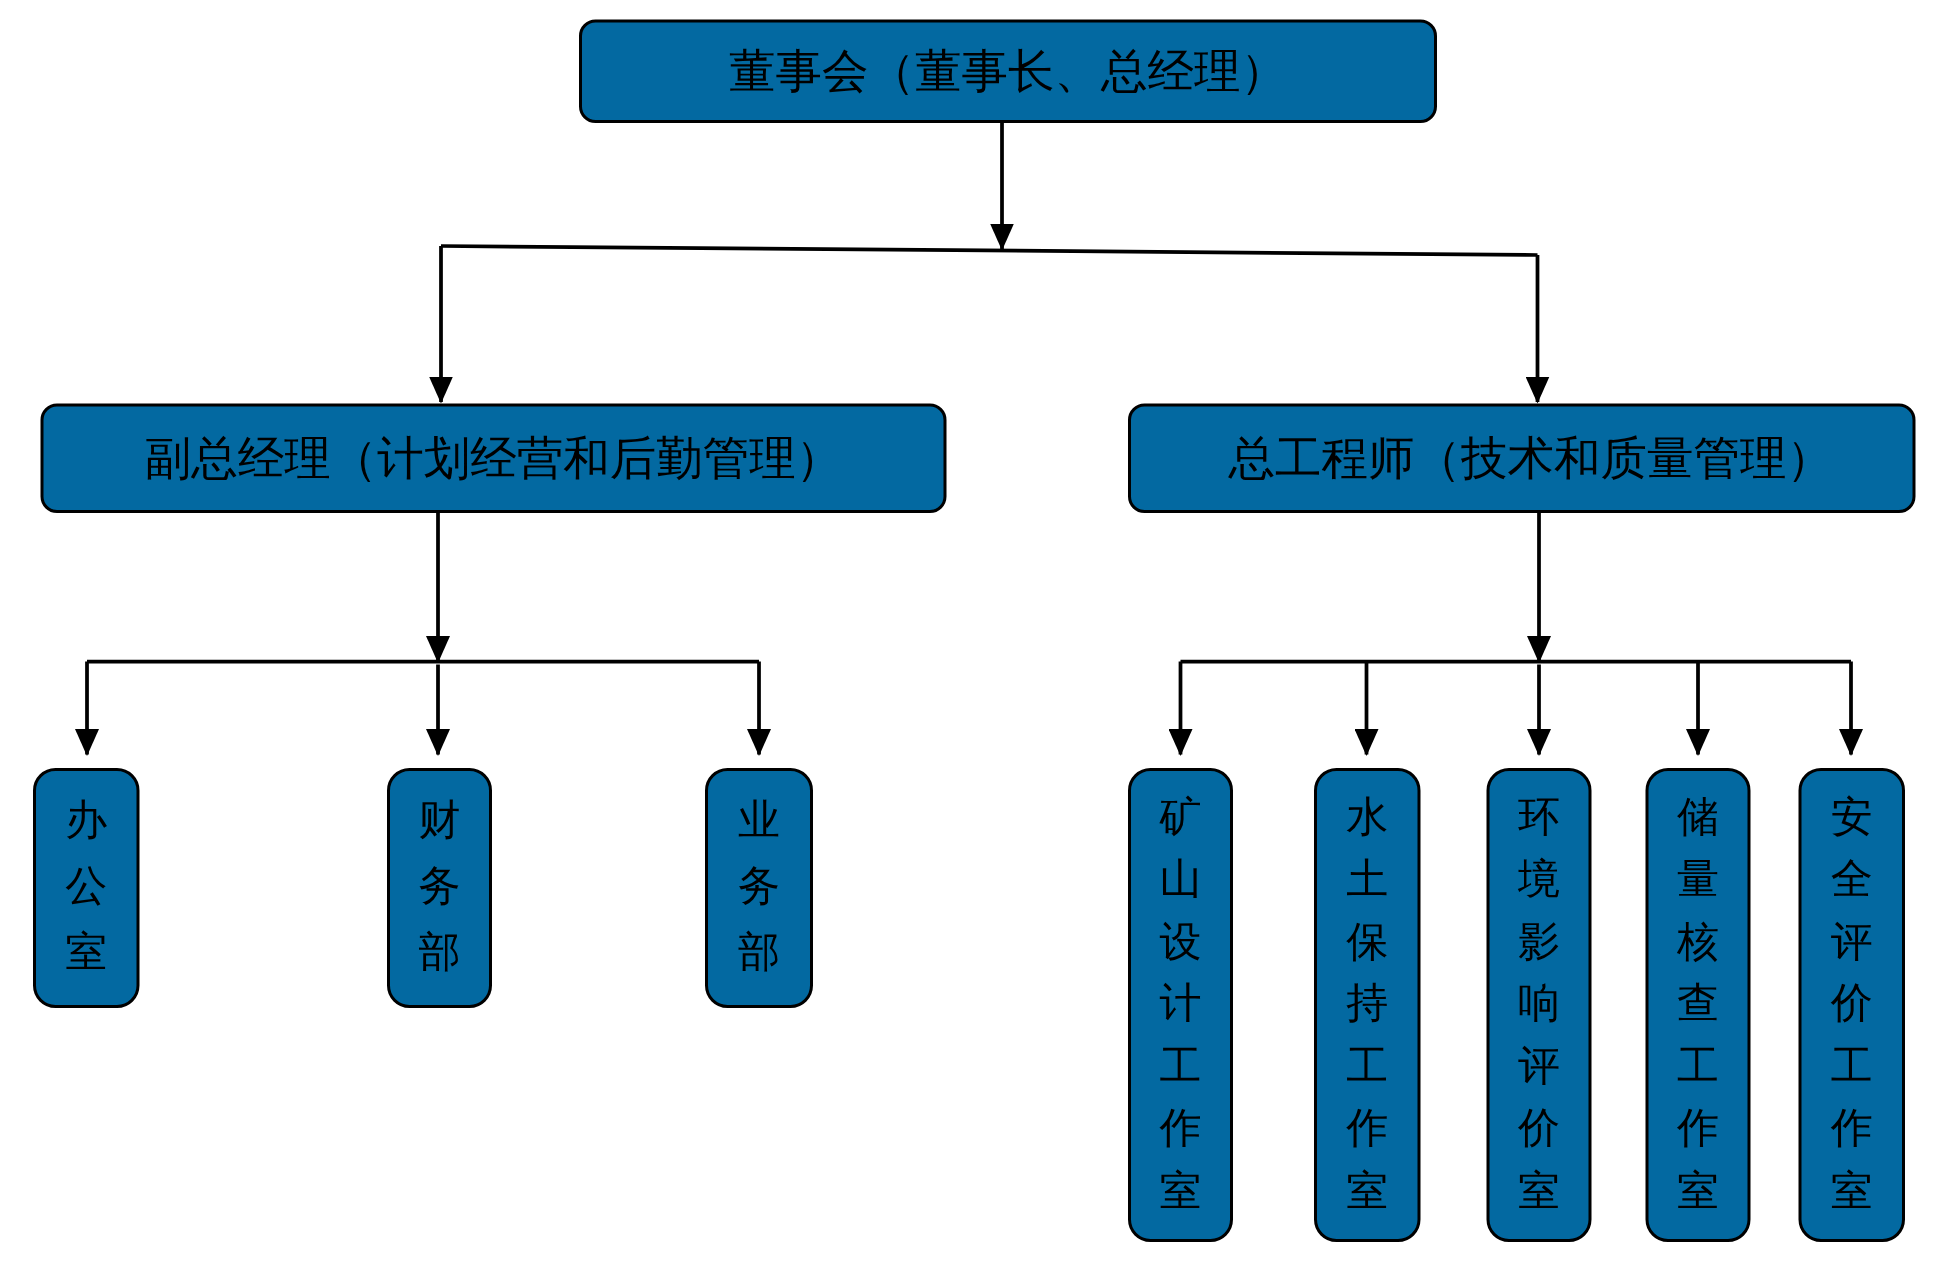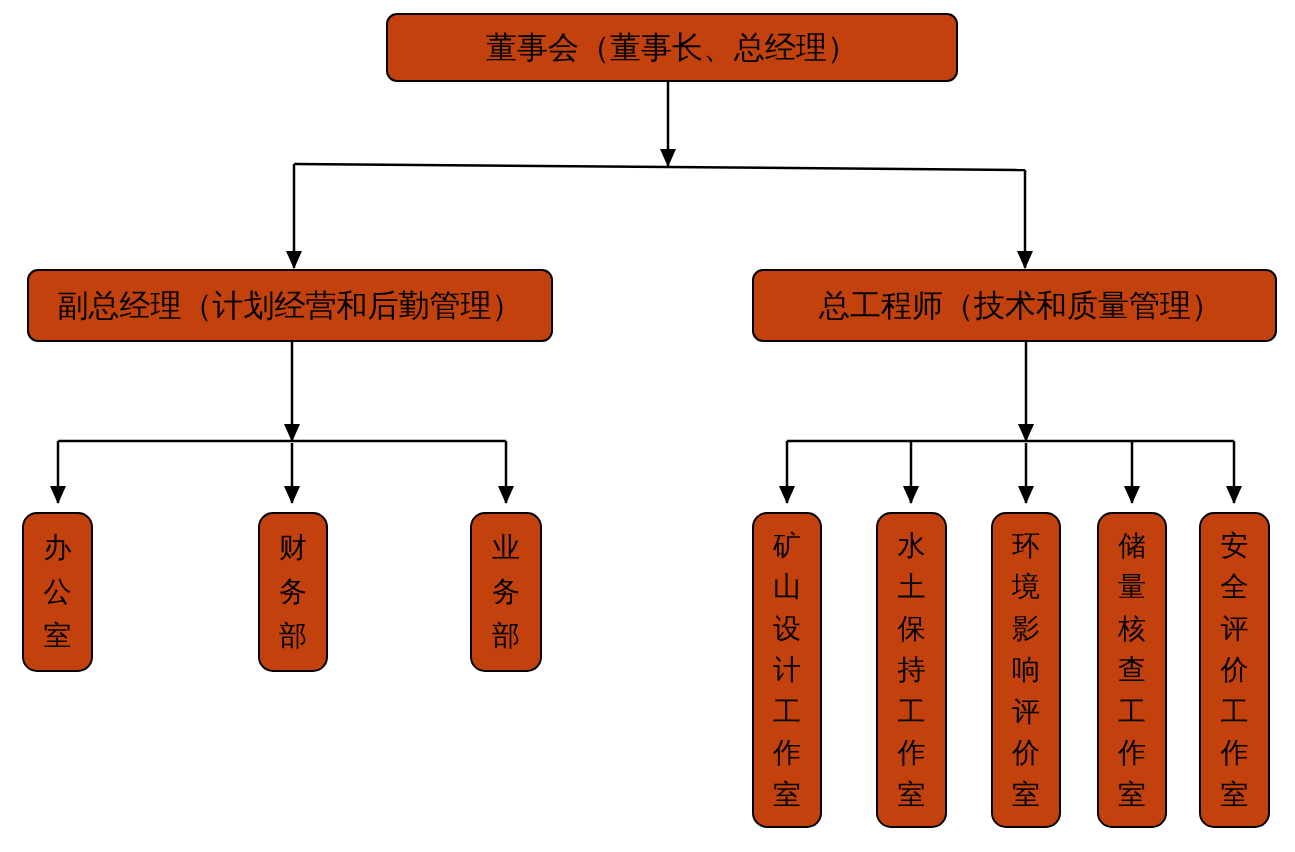--- a/index.html
+++ b/index.html
@@ -24,21 +24,21 @@
     height: 852px;
   }
   .connectors line {
     stroke: #000000;
     stroke-width: 2.5;
     fill: none;
   }
   .node {
     position: absolute;
     box-sizing: border-box;
-    background: #c2410c;
+    background: #0369a1;
     border: 2.5px solid #000000;
     display: flex;
     align-items: center;
     justify-content: center;
     text-align: center;
   }
   .h-node {
     border-radius: 11px;
     font-size: 31px;
     line-height: 1;
@@ -91,21 +91,21 @@
       <line x1="1026" y1="443" x2="1026" y2="503" marker-end="url(#arrow)"></line>
       <line x1="1132" y1="441" x2="1132" y2="503" marker-end="url(#arrow)"></line>
       <line x1="1234" y1="441" x2="1234" y2="503" marker-end="url(#arrow)"></line>
     </g>
   </svg>
 
   <div class="node h-node" style="left:386px; top:13px; width:572px; height:69px;">
     <span>董事会（董事长、总经理）</span>
   </div>
 
-  <div class="node h-node" style="left:27px; top:269px; width:526px; height:73px;">
+  <div class="node h-node" style="left:27px; top:269px; width:604px; height:73px;">
     <span>副总经理（计划经营和后勤管理）</span>
   </div>
 
   <div class="node h-node" style="left:752px; top:269px; width:525px; height:73px;padding-left:12px;">
     <span>总工程师（技术和质量管理）</span>
   </div>
 
   <div class="node v-node" style="left:22px; top:512px; width:71px; height:160px;">
       <span>办</span>
       <span>公</span>

